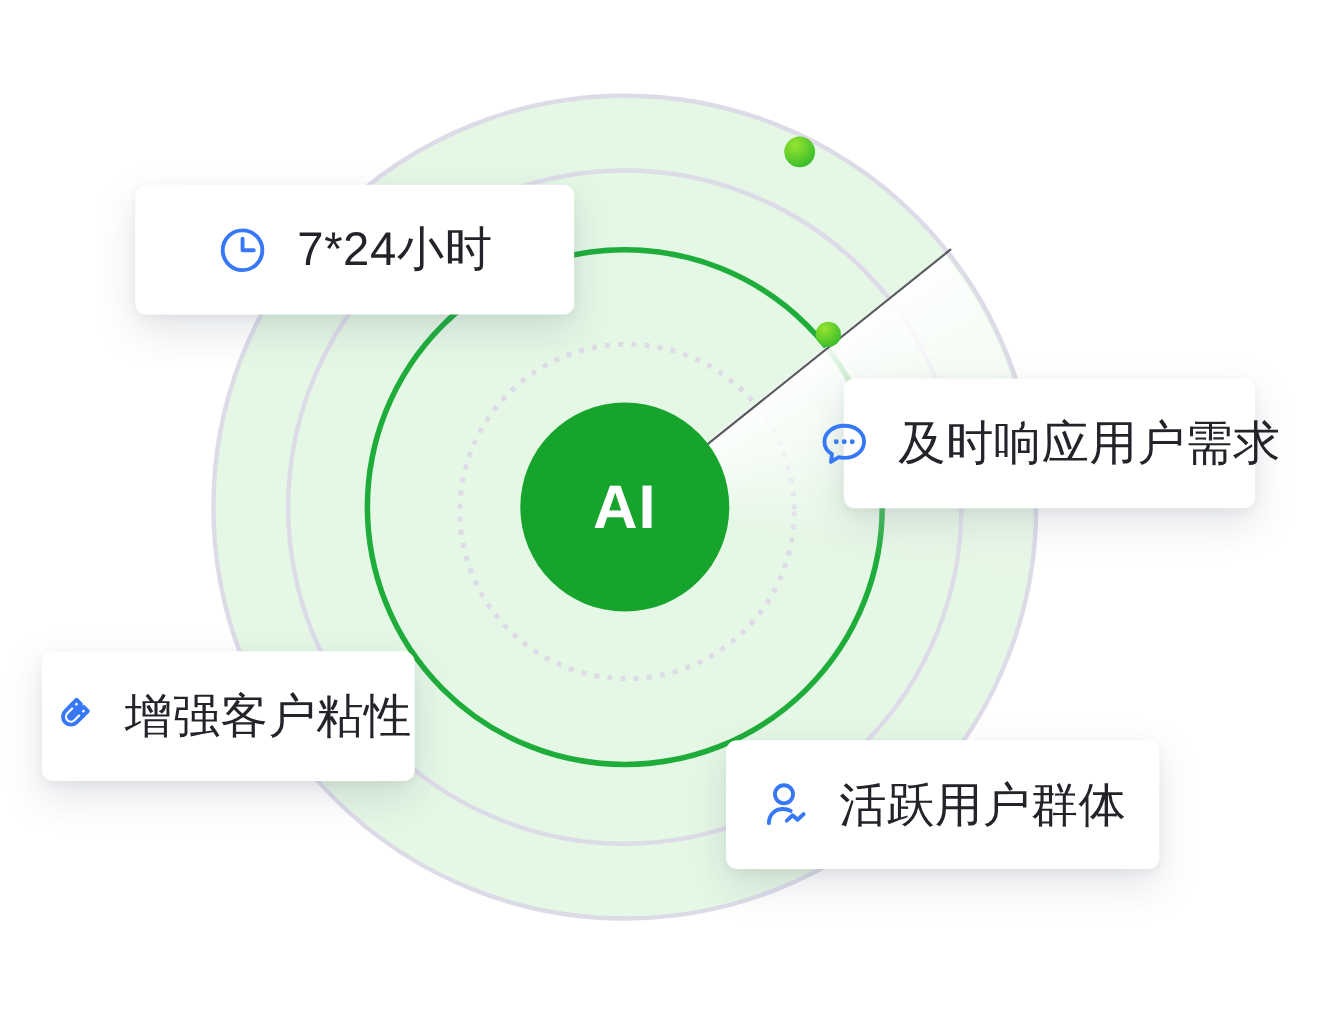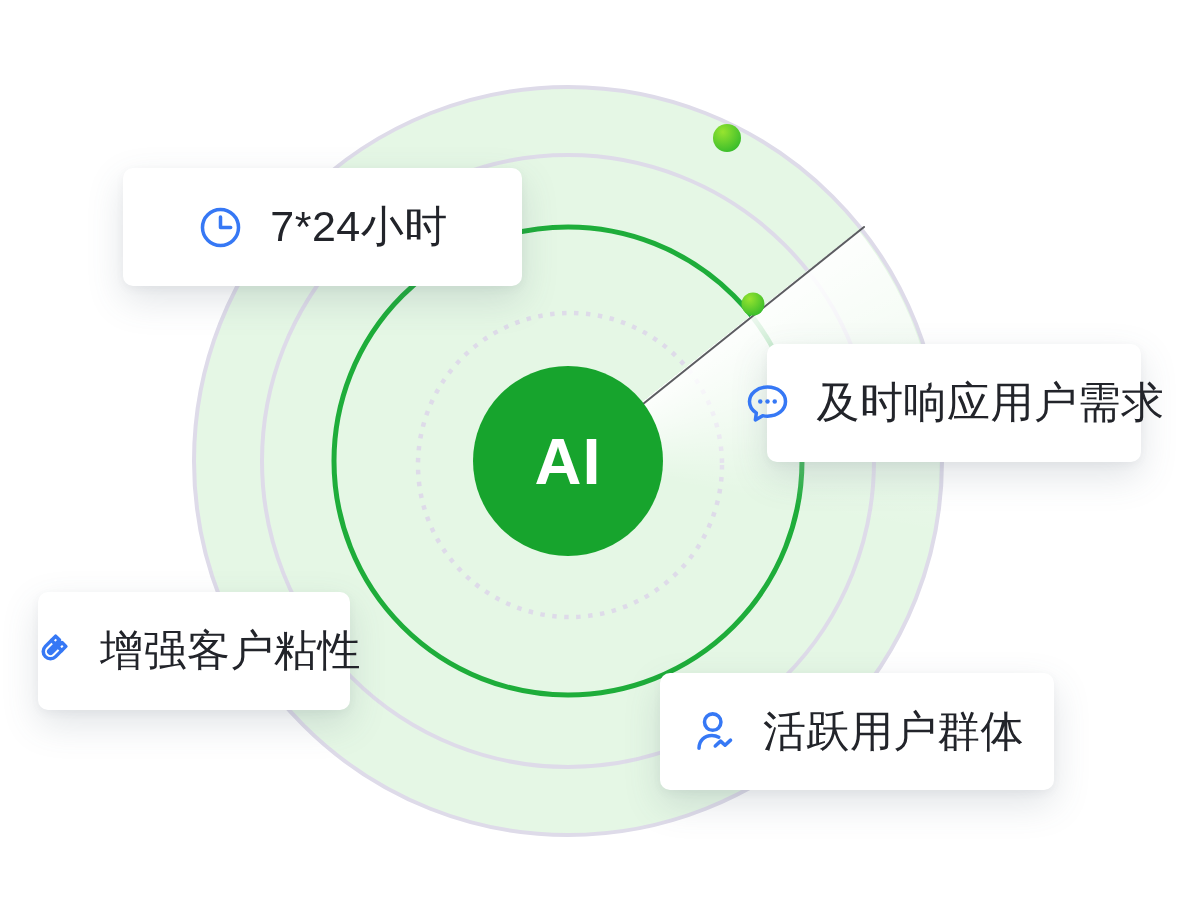--- a/index.html
+++ b/index.html
@@ -38,39 +38,39 @@
       rgba(255,255,255,0) 50deg,
       rgba(255,255,255,0) 360deg);
   }
 
   .ai-core{
     position:absolute;left:473px;top:366px;width:190px;height:190px;
     border-radius:50%;background:var(--brand-green);
     display:flex;align-items:center;justify-content:center;
   }
   .ai-core .ai-label{
-    color:#ffffff;font-size:65px;font-weight:700;letter-spacing:1px;line-height:1;
+    color:#ffffff;font-size:56px;font-weight:700;letter-spacing:1px;line-height:1;
   }
 
   .card{
     position:absolute;background:var(--card-bg);border-radius:10px;
     box-shadow:0 14px 36px rgba(80,92,110,.17), 0 3px 8px rgba(80,92,110,.06);
     display:flex;align-items:center;justify-content:center;gap:26px;
   }
   .card .label{
     color:var(--text);font-size:43px;letter-spacing:.5px;white-space:nowrap;
   }
   .card svg{width:47px;height:47px;flex:0 0 auto;}
   .card .stroke{fill:none;stroke:var(--icon-blue);stroke-width:1.8;
     stroke-linecap:round;stroke-linejoin:round;}
   .card .fillblue{fill:var(--icon-blue);stroke:none;}
 
   .card-hours{left:123px;top:168px;width:399px;height:118px;}
   .card-respond{left:767px;top:344px;width:374px;height:118px;}
-  .card-stickiness{left:38px;top:592px;width:312px;height:118px;}
+  .card-stickiness{left:38px;top:592px;width:339px;height:118px;}
   .card-active{left:660px;top:673px;width:394px;height:117px;}
 </style>
 </head>
 <body>
 
 <div class="stage">
 
   <svg class="layer" viewBox="0 0 1200 920">
     <circle class="outer-circle" cx="568" cy="461" r="374"></circle>
     <circle class="mid-ring" cx="568" cy="461" r="306"></circle>

